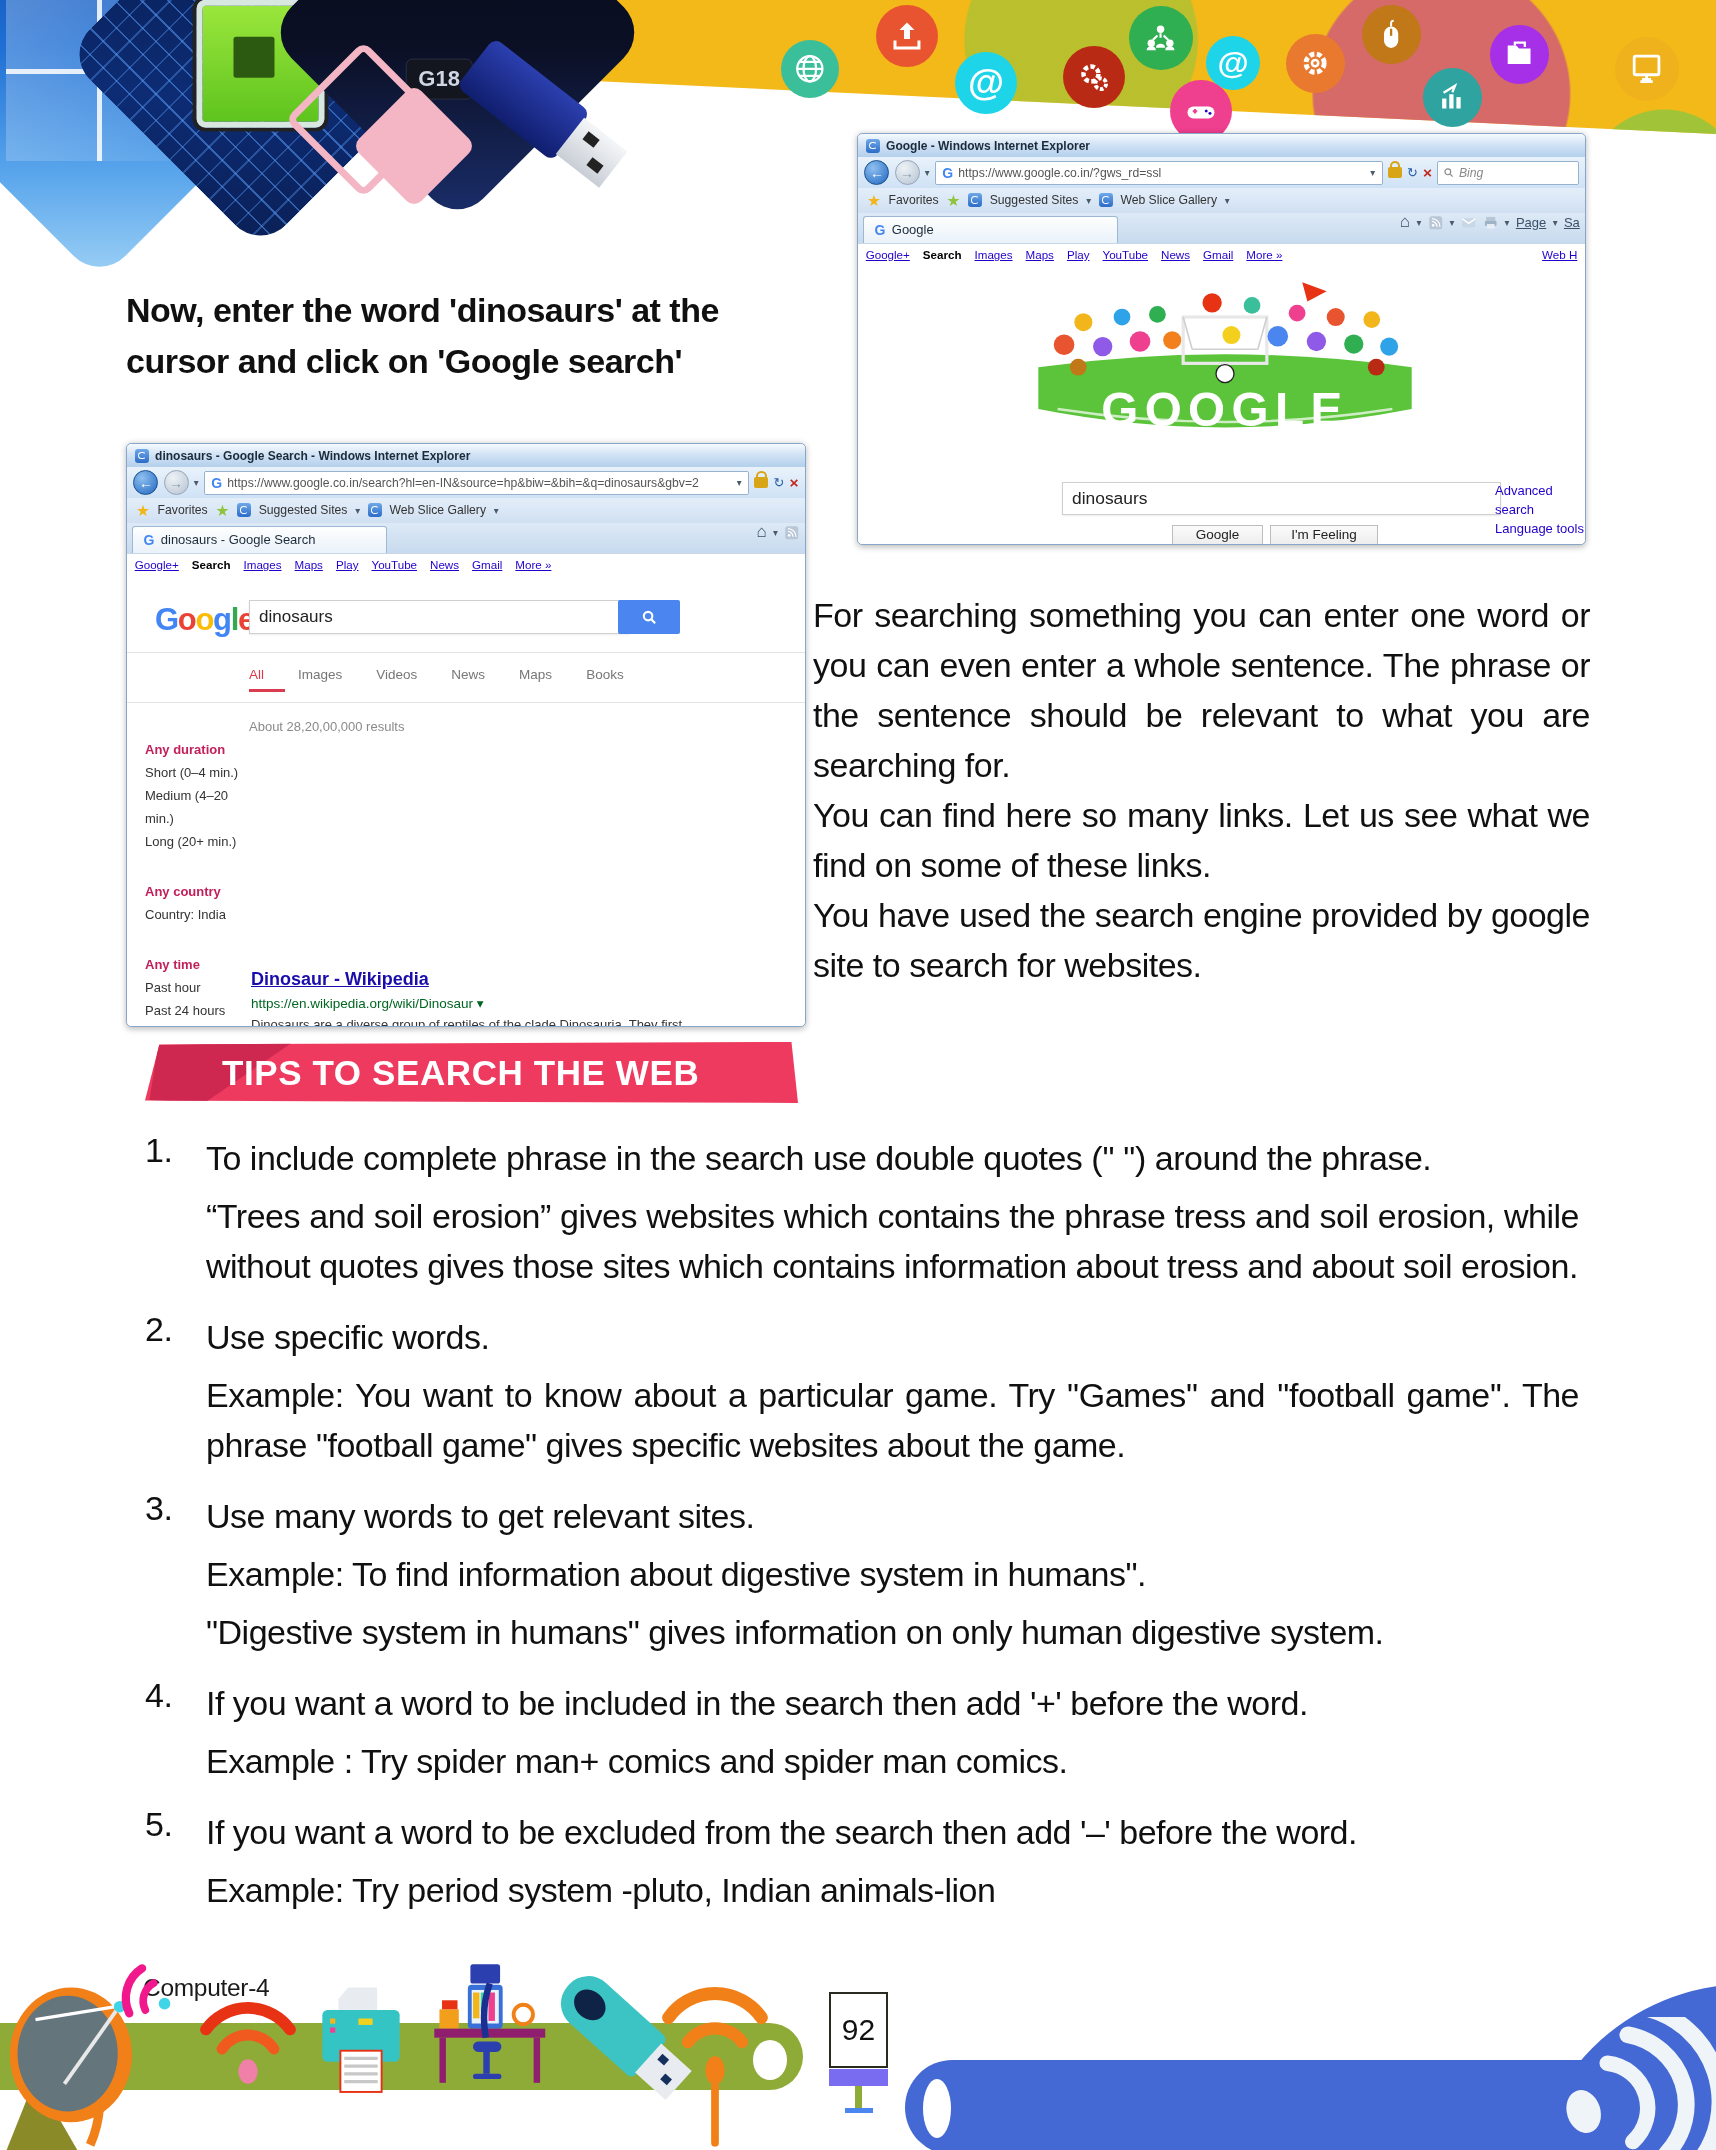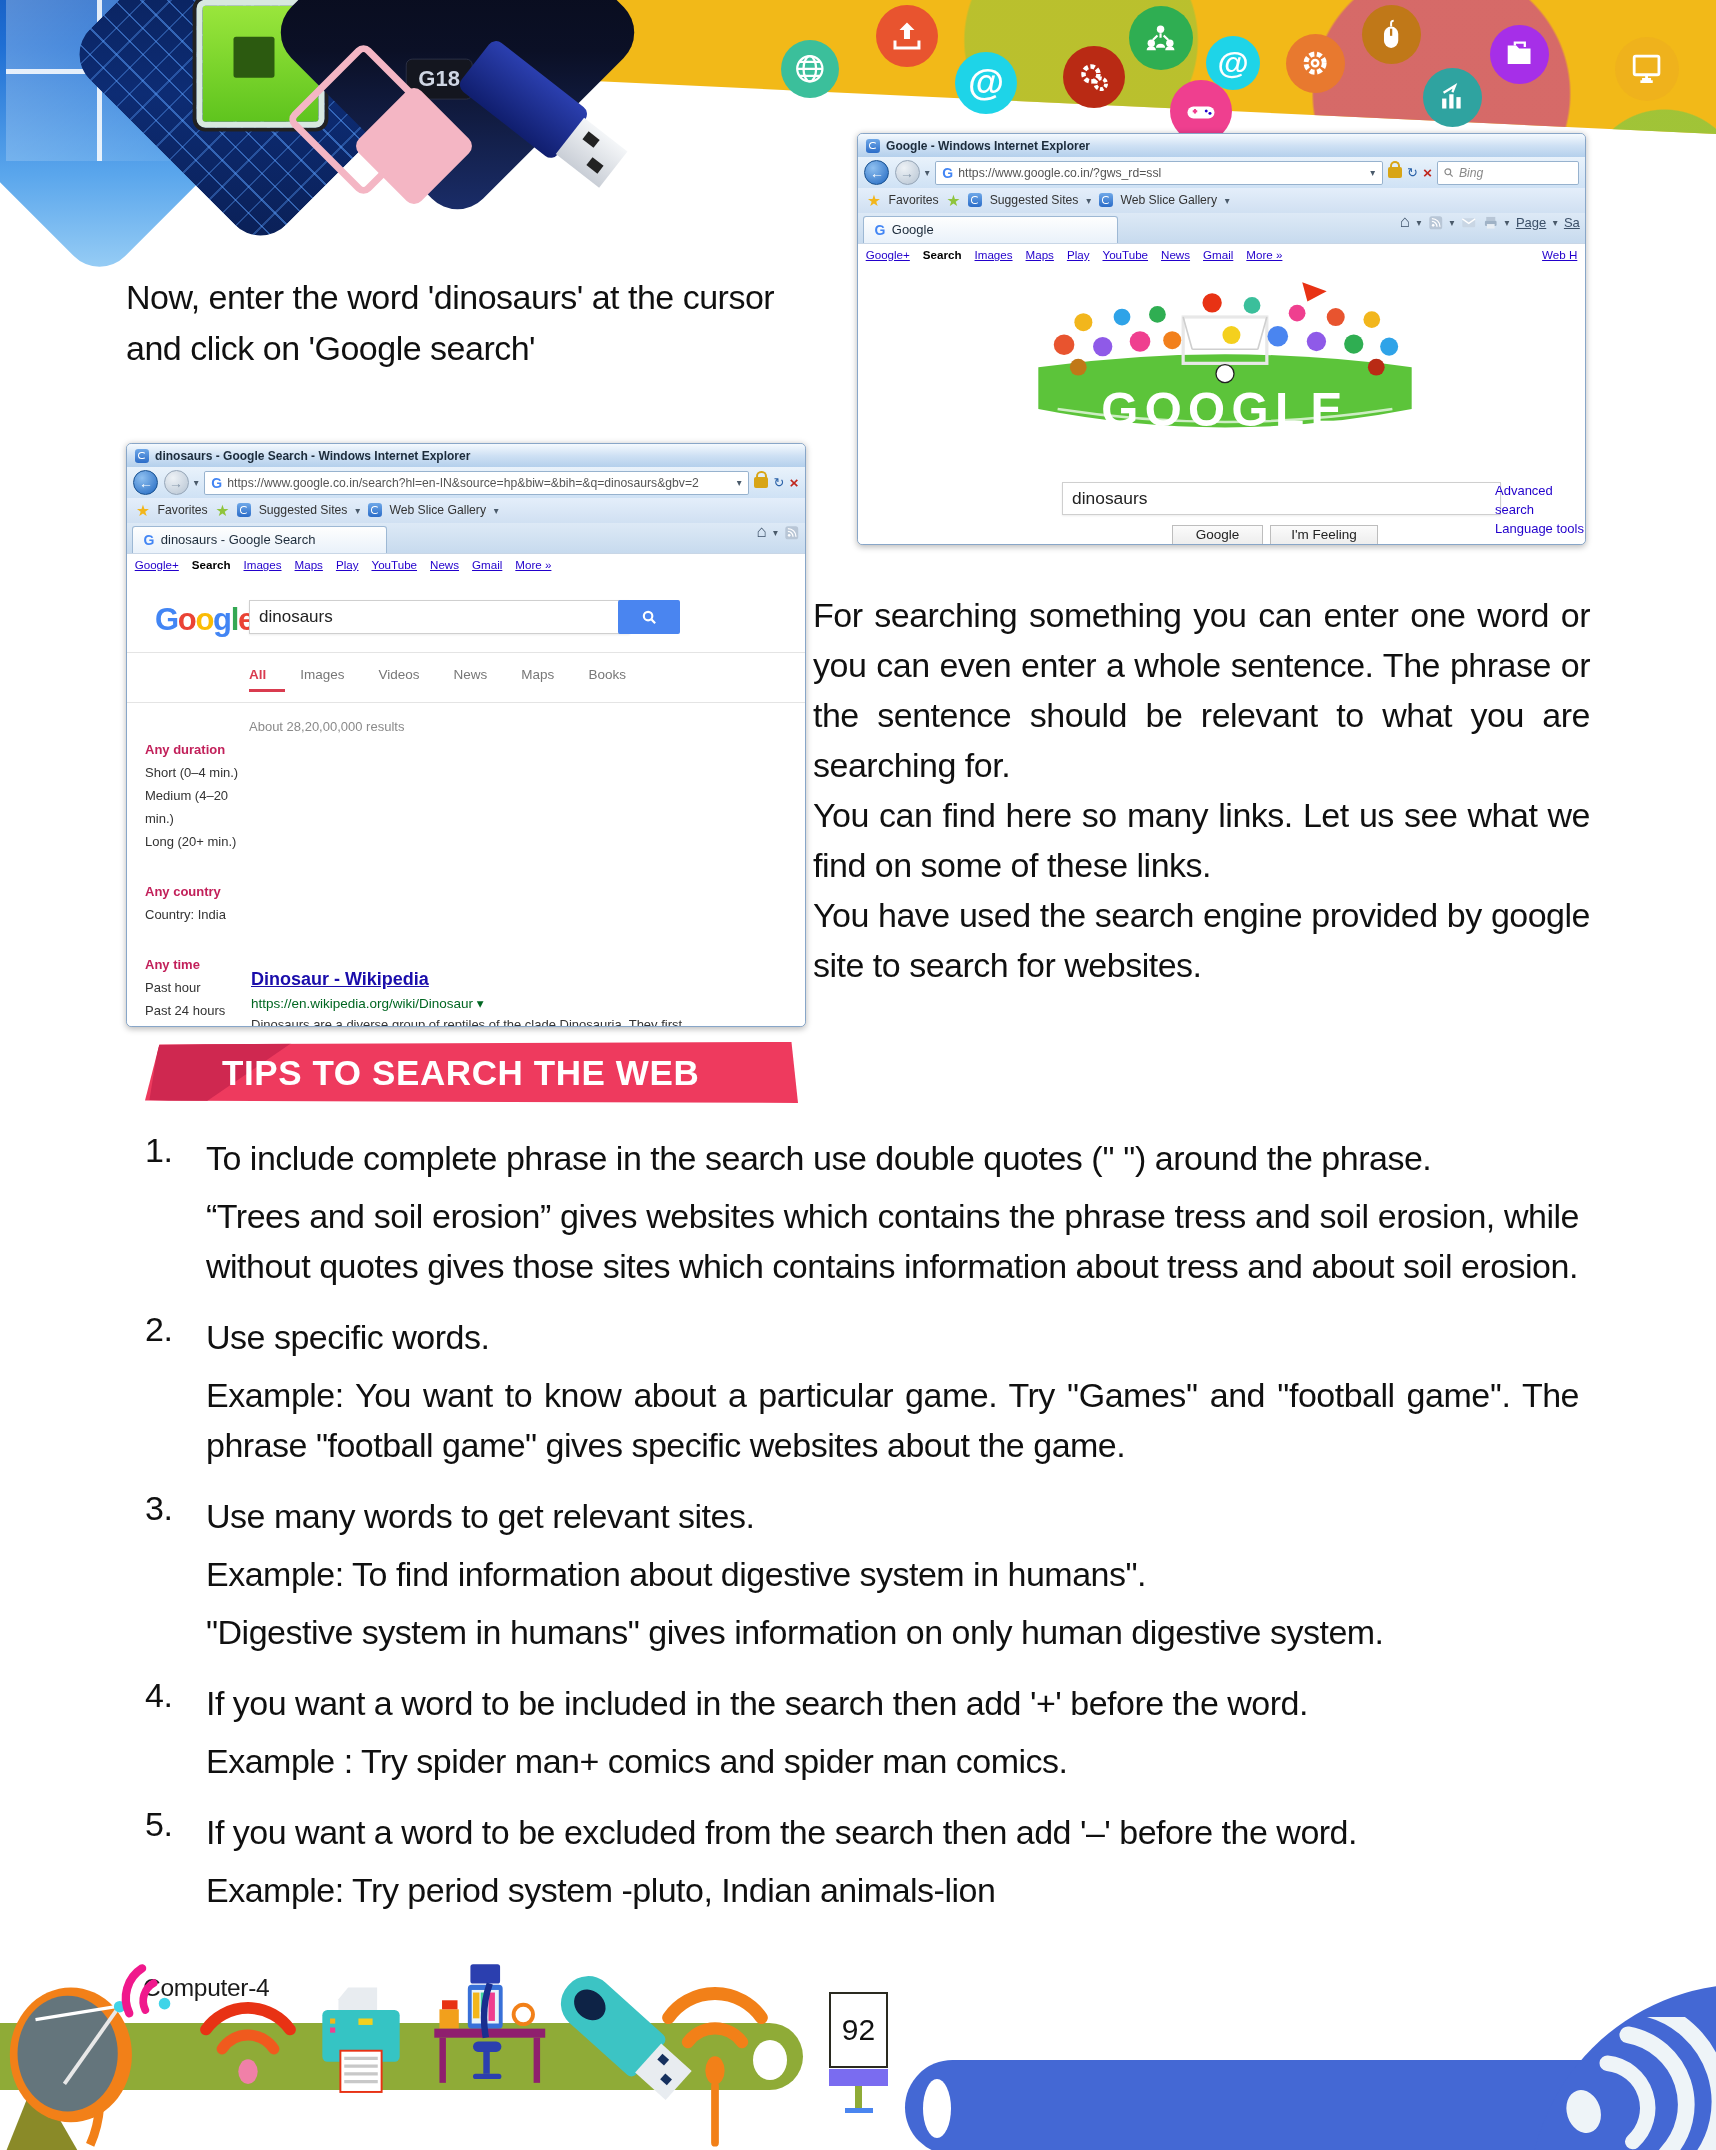--- a/index.html
+++ b/index.html
@@ -99,21 +99,21 @@
   .nav-current{color:#000;font-weight:bold;}
   .ie-content{background:#fff;position:relative;}
 
   
   .g-logo{font-size:31px;font-weight:bold;letter-spacing:-1.3px;}
   .gl-b{color:#4285F4;} .gl-r{color:#EA4335;} .gl-y{color:#FBBC05;} .gl-g{color:#34A853;}
   .res-input{background:#fff;border:0.6px solid #cfcfcf;box-shadow:0 0.6px 1.9px rgba(0,0,0,.08);
     display:flex;align-items:center;padding:0 9px;font-size:17px;color:#222;}
   .res-btn{background:#4a85f0;border-radius:1.9px;display:flex;align-items:center;justify-content:center;}
   .rtabs{display:flex;gap:34px;font-size:13.5px;color:#777;}
-  .rtab-active{color:#d93b4f;font-weight:bold;position:relative;}
+  .rtab-active{color:#d93b4f;font-weight:normal;position:relative;}
   .rtab-active:after{content:"";position:absolute;left:0;bottom:-10.3px;width:36px;height:3.2px;background:#d93b4f;}
   .res-count{font-size:13px;color:#8a8a8a;}
   .filters{font-size:13px;color:#333;line-height:23px;}
   .f-head{color:#c2205a;font-weight:bold;}
   .f-gap{margin-top:27px;}
   .answer-card{border:0.6px solid #dcdcdc;background:#fff;padding:17px 19.3px;}
   .big-line{font-size:29px;color:#141414;line-height:35px;}
   .card-caption{color:#9c9c9c;font-size:15px;margin-top:14px;}
   .wiki-title{color:#1a0dab;font-size:18px;font-weight:bold;text-decoration:underline;}
   .wiki-url{color:#006621;font-size:13.5px;margin-top:5.2px;}
@@ -256,21 +256,21 @@
       <path d="M9 6V4h7v3" fill="none" stroke="#fff" stroke-width="1.6"></path>
     </svg>
 </div>
 <div class="abs hicon" style="left: 1615px; top: 37px; width: 64px; height: 64px; background-color: rgb(239, 178, 28);">
   <svg viewBox="0 0 24 24" fill="none" stroke="#fff" stroke-width="1.8">
       <rect x="4" y="4" width="16" height="12" rx="1"></rect>
       <path d="M12 16v3M8 20.5h8M10 19h4v1.5h-4z"></path>
     </svg>
 </div>
 
-<div class="abs intro-text" style="left:126px;top:272px;width:660px;">Now, enter the word 'dinosaurs' at the cursor and click on 'Google search'</div>
+<div class="abs intro-text" style="left:126px;top:285px;width:660px;font-weight:bold;">Now, enter the word 'dinosaurs' at the cursor and click on 'Google search'</div>
 
 <div class="abs ie-window" style="left:857px;top:133px;width:727px;height:410px;">
   <div class="ie-titlebar">
     <span class="mini-e"></span>
     <span>Google - Windows Internet Explorer</span>
   </div>
   <div class="ie-addrbar">
     <span class="nav-circle">←</span>
     <span class="nav-circle fwd">→</span>
     <span class="caret">▾</span>

